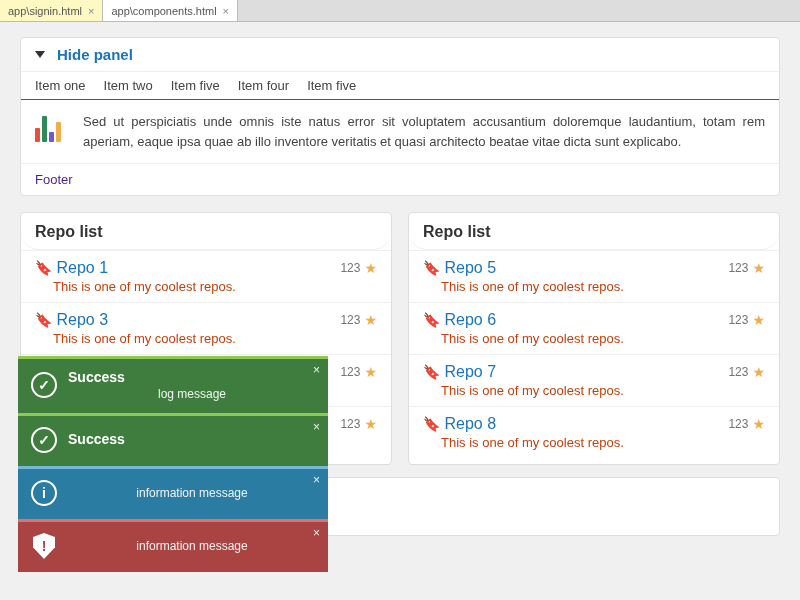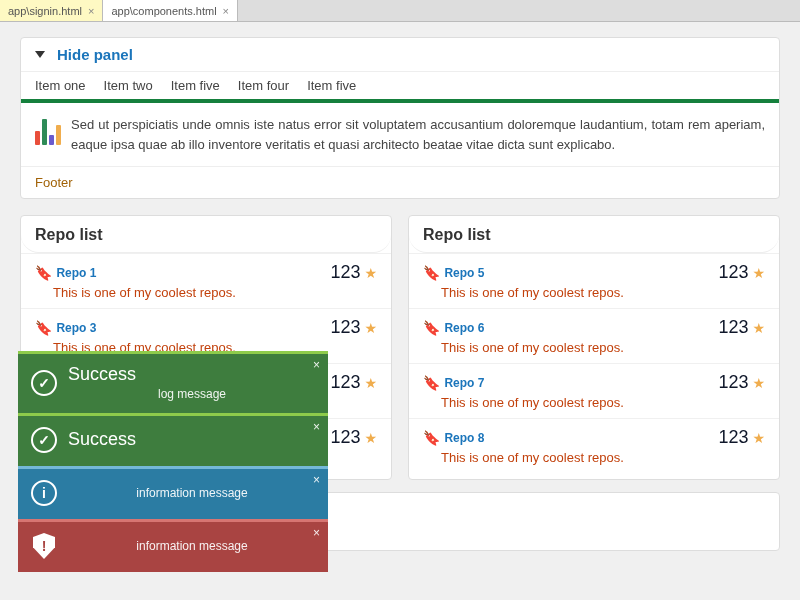--- a/index.html
+++ b/index.html
@@ -12,55 +12,55 @@
   .tab .x { font-size: 11px; color: #888; cursor: pointer; }
 
   .content-area { flex: 1; overflow-y: scroll; background: #f0f0f0; padding: 15px 20px 15px 20px; }
 
   .panel { background: #fff; border: 1px solid #ddd; border-radius: 4px; margin-bottom: 16px; }
   .panel-header { padding: 8px 14px; display: flex; align-items: center; gap: 12px; }
   .collapse-caret { width: 0; height: 0; border-left: 5px solid transparent; border-right: 5px solid transparent; border-top: 7px solid #333; }
   .panel-title { color: #1b75bb; font-size: 15px; font-weight: bold; }
   .panel-menu { display: flex; gap: 18px; padding: 6px 14px; border-top: 1px solid #eee; font-size: 13px; color: #444; }
   .panel-menu span { cursor: pointer; }
-  .panel-body { display: flex; padding: 12px 14px; border-top: 4px solid #15803d; color: #444; line-height: 1.5; text-align: justify; justify-content: flex-end; }
+  .panel-body { display: flex; gap: 12px; padding: 12px 14px; border-top: 1px solid #15803d; color: #444; line-height: 1.5; text-align: justify; justify-content: flex-end; }
   .panel-body .icon-box { width: 36px; height: 36px; flex: 0 0 36px; }
-  .panel-footer { padding: 8px 14px; border-top: 1px solid #eee; color: #a16207; }
+  .panel-footer { padding: 8px 14px; border-top: 1px solid #eee; color: #4c1d95; }
 
   .bars-icon { display: flex; align-items: flex-end; gap: 2px; height: 30px; }
   .bars-icon div { width: 5px; border-radius: 1px; }
   .b1 { background: #e94e3b; height: 14px; }
   .b2 { background: #2e8b57; height: 26px; }
   .b3 { background: #6a5acd; height: 10px; }
   .b4 { background: #f0ad4e; height: 20px; }
 
   .repo-columns { display: flex; gap: 16px; }
   .repo-card { flex: 1; background: #fff; border: 1px solid #ddd; border-radius: 4px; padding: 0 0 6px 0; }
   .repo-card-header { padding: 10px 14px 8px; font-size: 16px; font-weight: bold; color: #333; border-bottom: 1px solid #eee; border-radius: 18px; }
   .repo-item { padding: 8px 14px; border-top: 1px solid #f0f0f0; }
   .repo-item:first-of-type { border-top: none; }
   .repo-row1 { display: flex; align-items: center; }
   .bookmark-icn { color: #1b75bb; margin-right: 4px; font-size: 14px; }
-  .repo-name { color: #1b75bb; font-size: 12px; font-weight: 700; cursor: pointer; }
-  .repo-count { margin-left: auto; color: #0f172a; font-size: 18px; }
+  .repo-name { color: #1b75bb; font-size: 16px; font-weight: 400; cursor: pointer; }
+  .repo-count { margin-left: auto; color: #737373; font-size: 12px; }
   .star-icn { color: #f0ad4e; margin-left: 4px; font-size: 14px; }
   .repo-desc { margin-left: 18px; color: #c2410c; font-size: 13px; margin-top: 2px; }
 
   .form-bit { margin-top: 12px; background: #fff; border: 1px solid #ddd; border-radius: 4px; padding: 14px; }
   .form-bit input { border: 1px solid #ccc; border-radius: 3px; padding: 6px 8px; width: 160px; }
 
   .toasts { position: absolute; left: 18px; bottom: 28px; width: 310px; display: flex; flex-direction: column; gap: 0; }
   .toast { position: relative; display: flex; align-items: center; padding: 10px 12px 12px 12px; color: #fff; border-top: 3px solid rgba(255,255,255,0.35); }
   .toast.success { background: #3e7d3e; border-top-color: #8ecb4b; }
   .toast.info    { background: #2b7ca3; border-top-color: #74b8d8; }
   .toast.error   { background: #a94442; border-top-color: #d77572; }
   .toast .ticon { width: 28px; height: 28px; flex: 0 0 28px; margin-right: 10px; display: flex; align-items: center; justify-content: center; }
   .toast .tcircle { width: 26px; height: 26px; border: 2px solid #fff; border-radius: 50%; display: flex; align-items: center; justify-content: center; font-weight: bold; font-size: 14px; color: #fff; }
   .toast .tbody { flex: 1; }
-  .toast .ttitle { font-weight: normal; font-size: 18px; margin-bottom: 2px; }
+  .toast .ttitle { font-weight: bold; font-size: 14px; margin-bottom: 2px; }
   .toast .tmsg { font-size: 12px; opacity: 0.92; text-align: center; }
   .toast .tclose { position: absolute; top: 4px; right: 8px; font-size: 12px; cursor: pointer; color: rgba(255,255,255,0.9); }
   .shield { width: 22px; height: 26px; background: #fff; clip-path: polygon(50% 0, 100% 15%, 100% 55%, 50% 100%, 0 55%, 0 15%); display:flex; align-items:center; justify-content:center; color:#a94442; font-weight:bold; font-size:14px; }
 
   ::-webkit-scrollbar { width: 16px; background: #eee; }
   ::-webkit-scrollbar-thumb { background: #c7c7c7; }
 </style>
 </head>
 <body>
 

